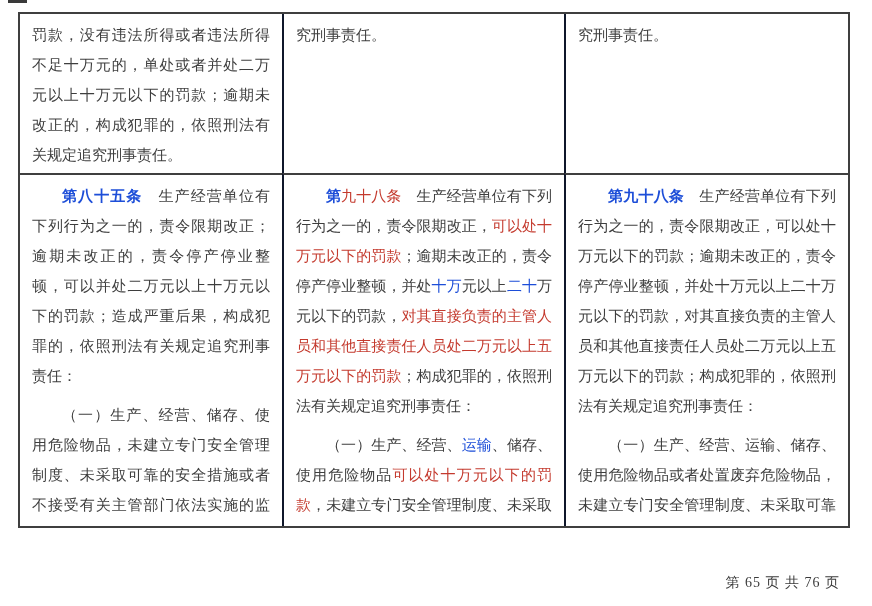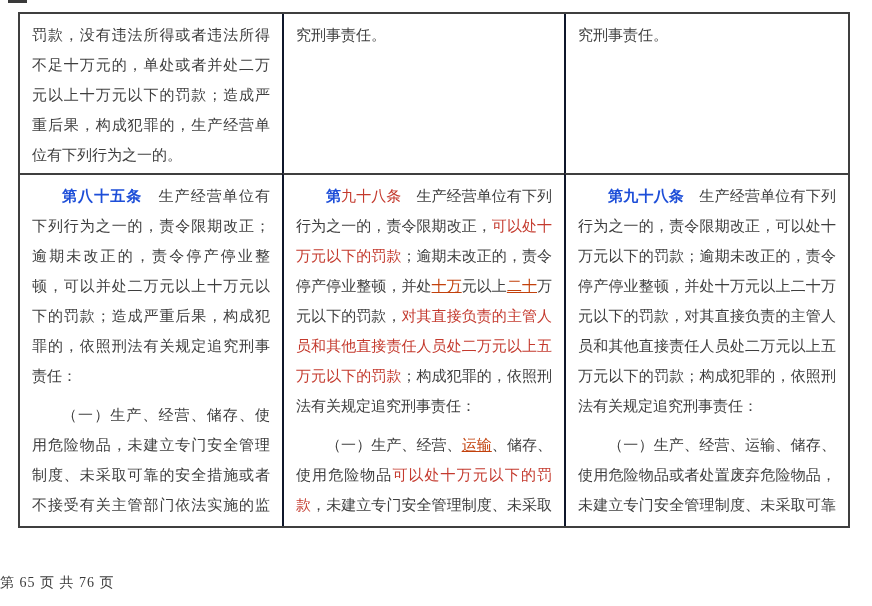--- a/index.html
+++ b/index.html
@@ -41,43 +41,43 @@
     overflow: hidden;
   }
   .cell.bl { border-left: 2px solid #0f172a; }
   .cell.bt { border-top: 2px solid #3f3f3f; }
   .cell p {
     margin: 0;
   }
   .cell p + p { margin-top: 9px; }
   .cell p.indent { text-indent: 2em; }
   .bold   { font-weight: bold; color: #1d4ed8; }
-  .red     { color: #c2410c; text-decoration: underline; }
+  .red     { color: #1d4ed8; }
   .redbold { color: #c43a2e; font-weight: normal; }
   .footer {
     position: absolute;
     left: 0; top: 574px;
     width: 840px;
-    text-align: left;
+    text-align: right;
     font-size: 14px;
     color: #3a3a3a;
     letter-spacing: 1px;
   }
 </style>
 </head>
 <body>
 
 <div class="page">
 
   <div class="remnant"></div>
 
   <div class="tbl">
 
     <div class="cell">
-        <p><span>罚款，没有违法所得或者违法所得不足十万元的，单处或者并处二万元以上十万元以下的罚款；造成严重后果，构成犯罪的，生产经营单位有下列行为之一的。</span></p>
+        <p><span>罚款，没有违法所得或者违法所得不足十万元的，单处或者并处二万元以上十万元以下的罚款；逾期未改正的，构成犯罪的，依照刑法有关规定追究刑事责任。</span></p>
       </div>
     <div class="cell bl">
         <p><span>究刑事责任。</span></p>
       </div>
     <div class="cell bl">
         <p><span>究刑事责任。</span></p>
       </div>
 
     <div class="cell bt">
         <p class="indent"><span class="bold">第八十五条</span><span>　生产经营单位有下列行为之一的，责令限期改正；逾期未改正的，责令停产停业整顿，可以并处二万元以上十万元以下的罚款；造成严重后果，构成犯罪的，依照刑法有关规定追究刑事责任：</span></p>

